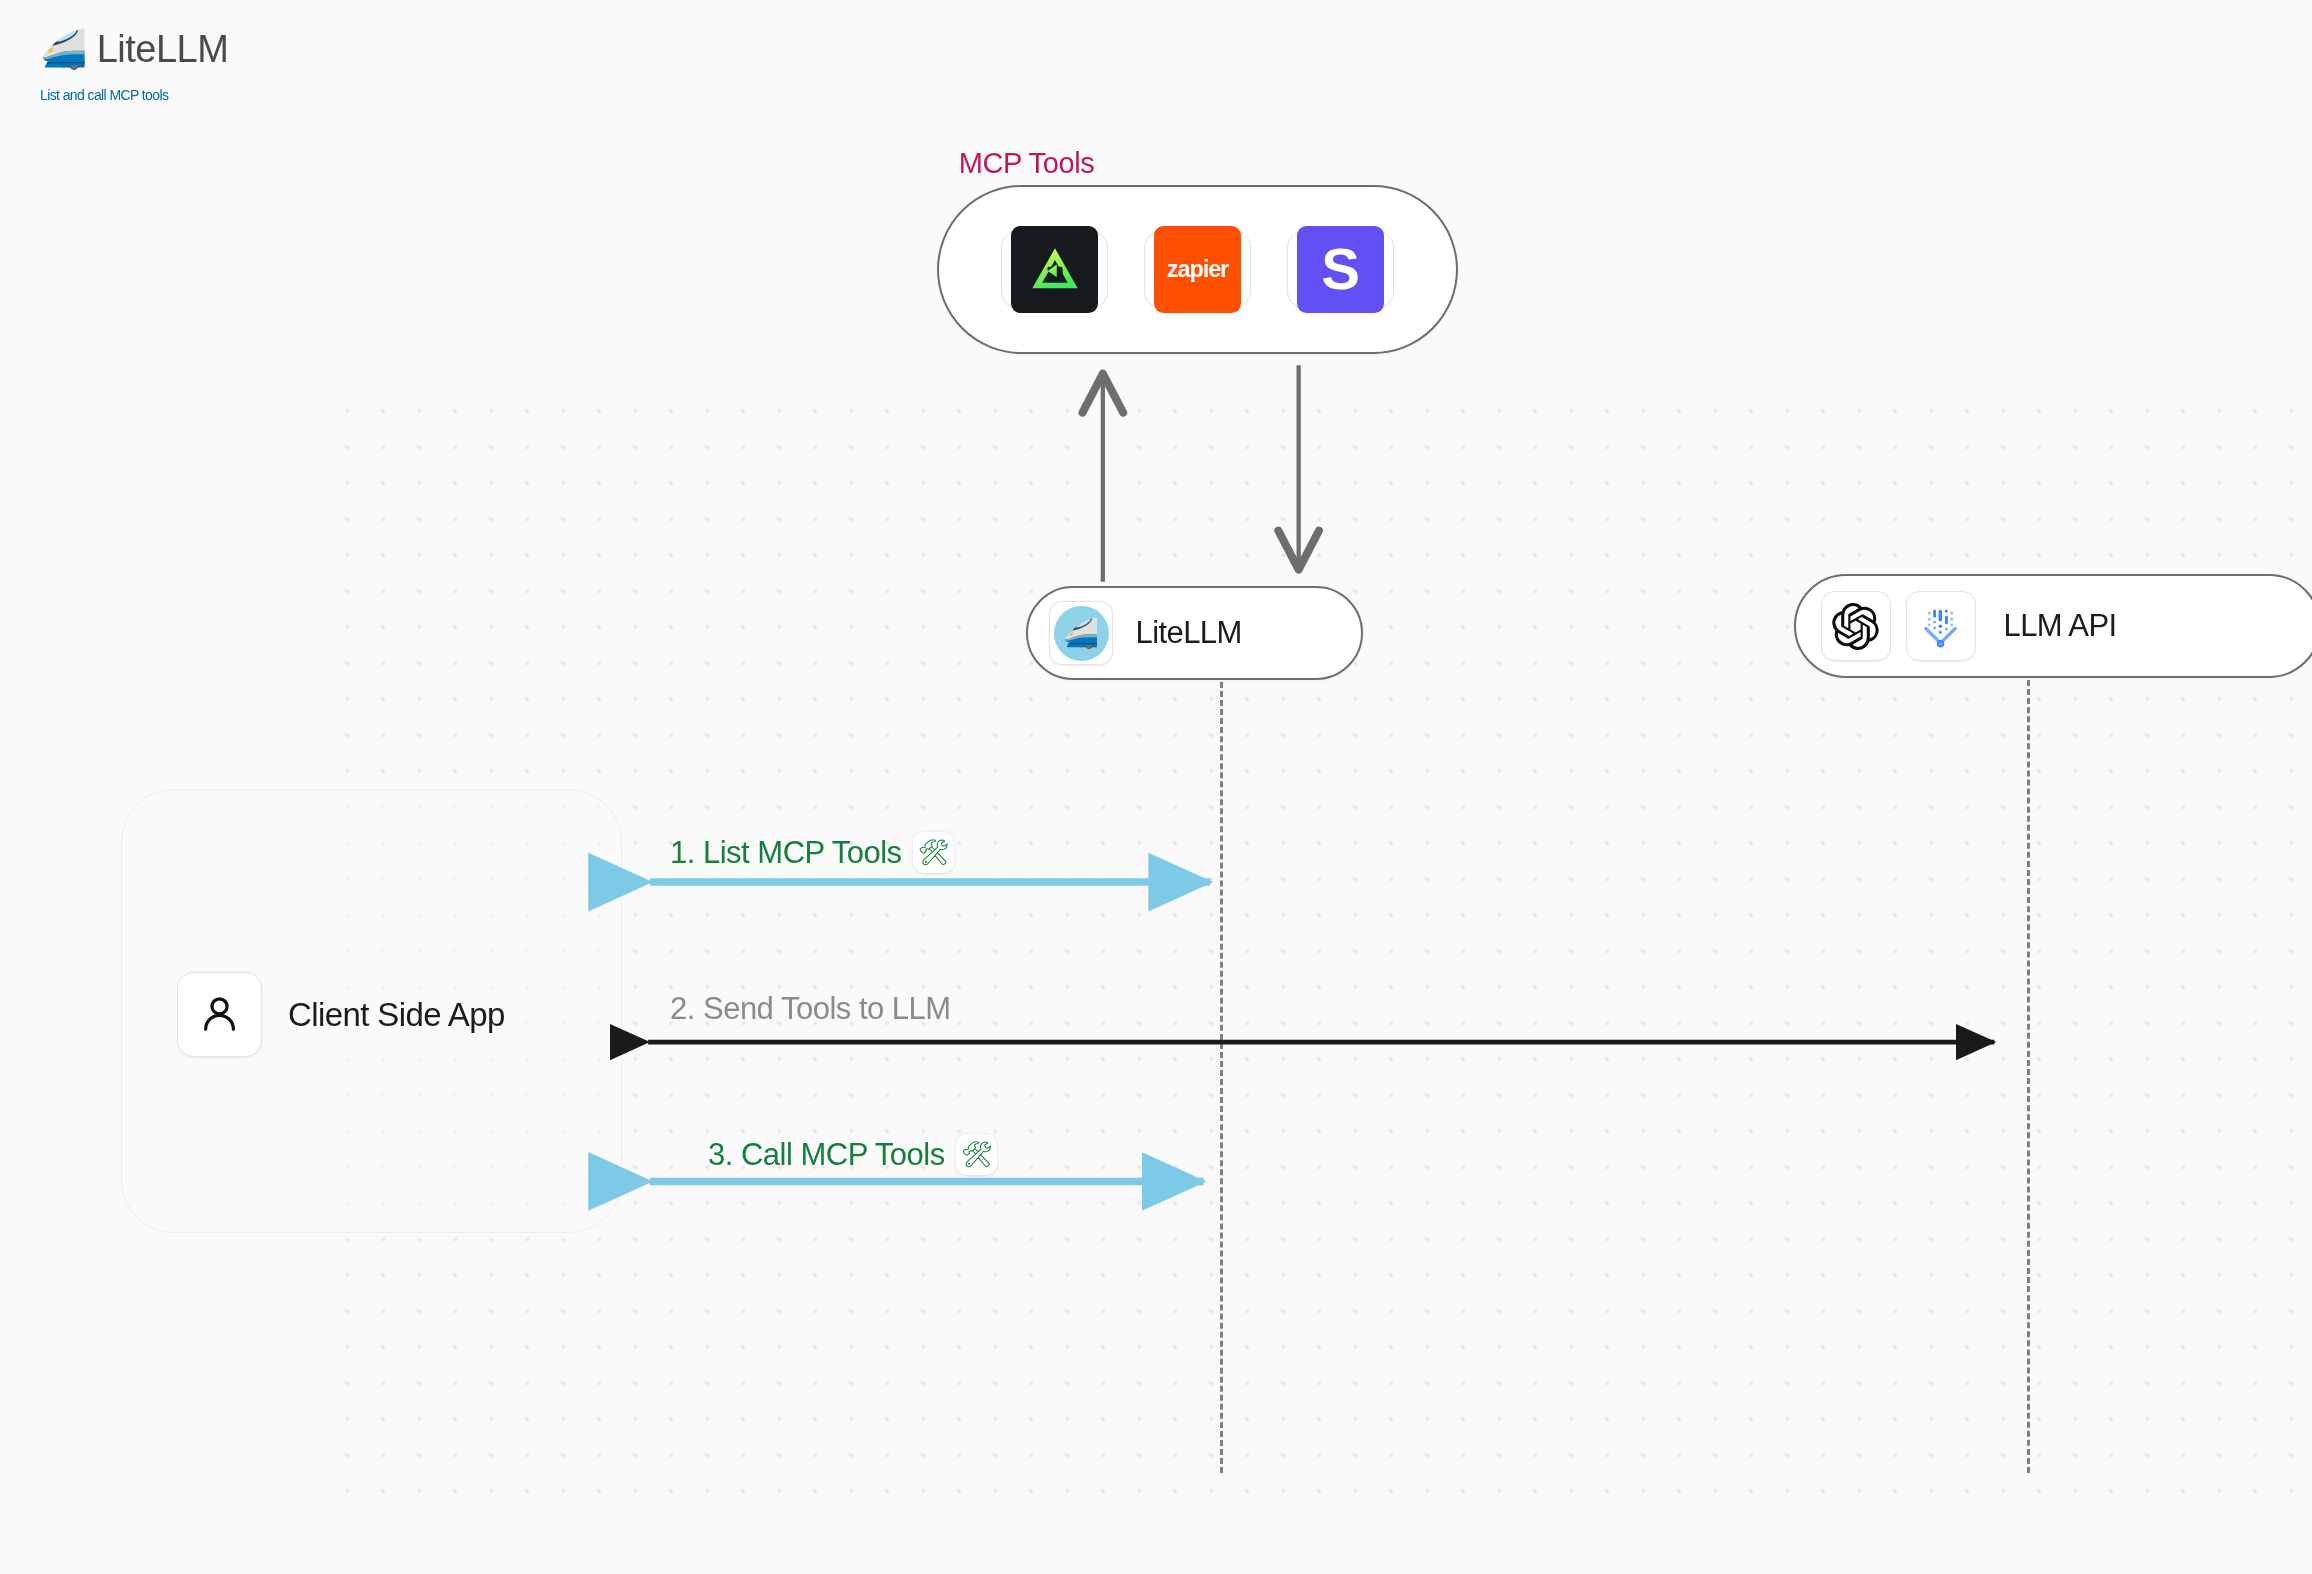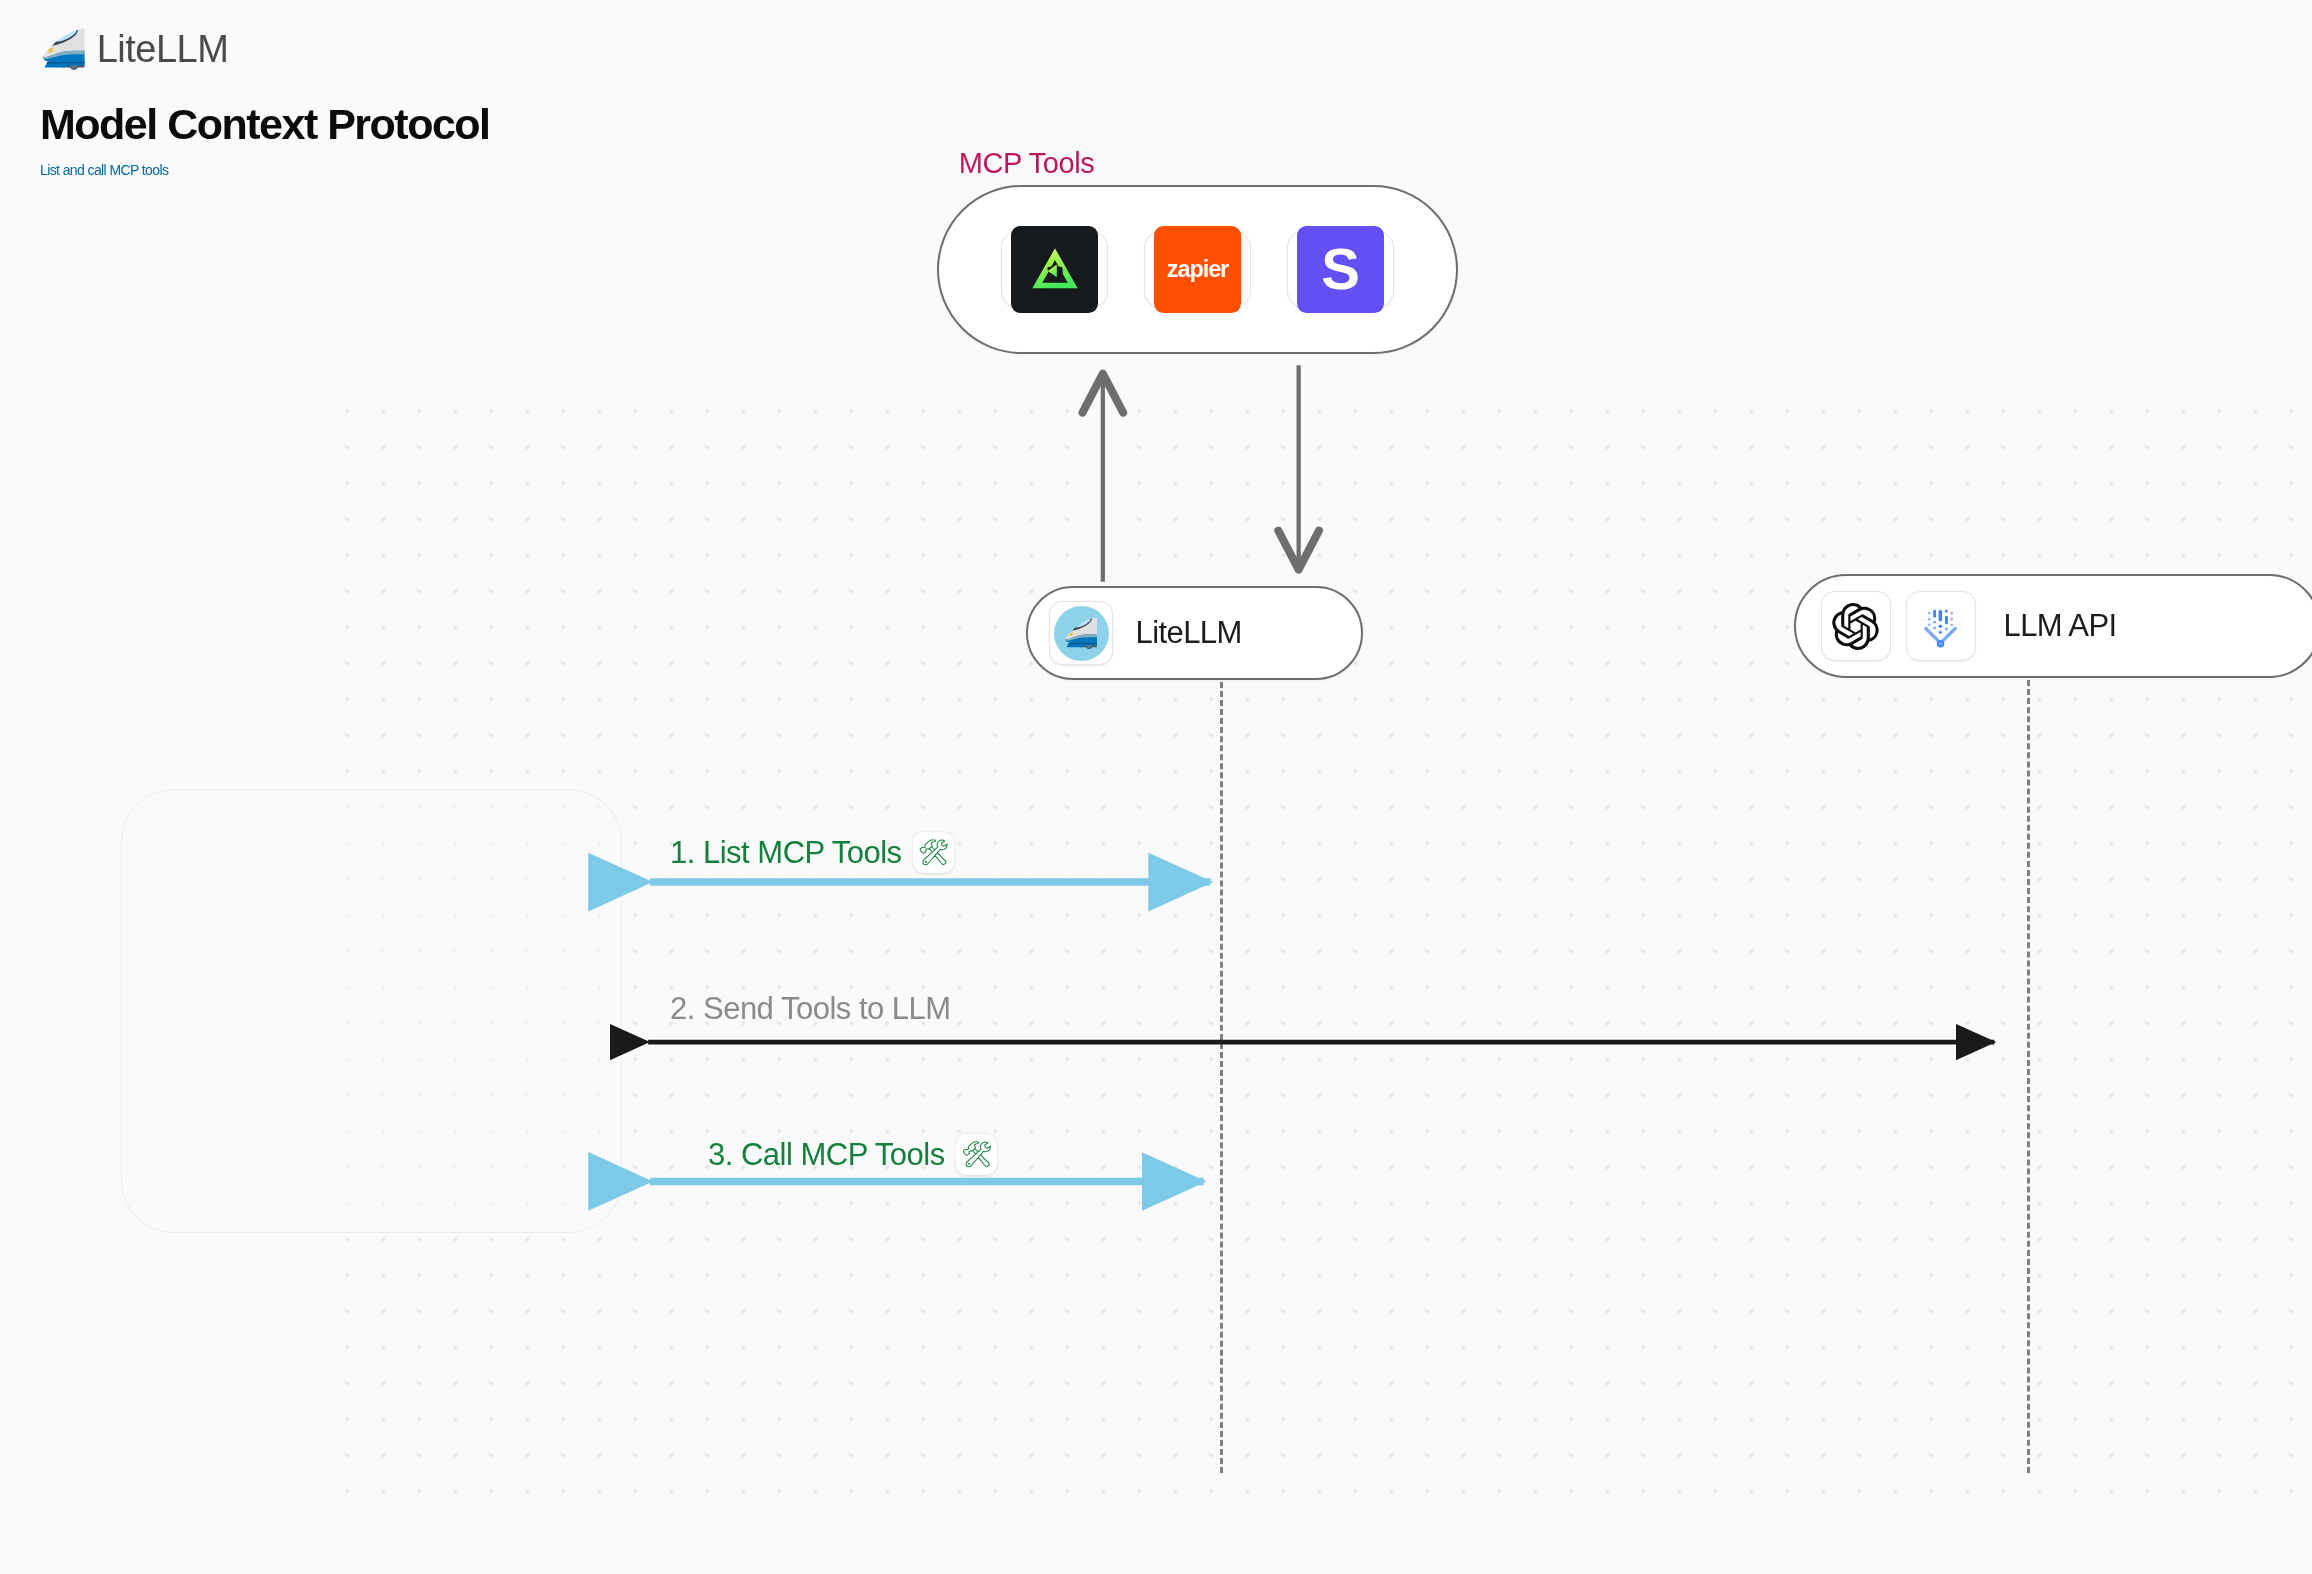--- a/index.html
+++ b/index.html
@@ -241,21 +241,20 @@
 
 <div id="page">
 
   <div class="dot-canvas"></div>
 
   <div class="header">
     <div class="brand">
       <span class="brand-logo">🚄</span>
       <span class="brand-name">LiteLLM</span>
     </div>
-    <div class="page-title">Model Context Protocol</div>
     <div class="page-subtitle">List and call MCP tools</div>
   </div>
 
   <div id="mcp-tools-title">MCP Tools</div>
 
   <div class="node" id="mcp-tools-group">
 
     <div class="chip">
       <div class="tool-square" style="background:#161a1d;">
         <svg width="58" height="58" viewBox="0 0 64 64" aria-hidden="true">
@@ -320,20 +319,29 @@
           <rect x="34" y="21" width="3" height="3" rx="1.5" opacity="0.55"></rect>
         </g>
         <path d="M9 26 L24 41 L39 26" fill="none" stroke="#7baaf7" stroke-width="3.4" stroke-linecap="round" stroke-linejoin="round"></path>
         <circle cx="24" cy="41.6" r="2.6" fill="none" stroke="#4285f4" stroke-width="2.4"></circle>
       </svg>
     </div>
     <span class="node-label">LLM API</span>
   </div>
 
   <div id="client-app-box"></div>
+  <div id="client-app-inner">
+    <div class="chip">
+      <svg width="49" height="49" viewBox="0 0 24 24" aria-hidden="true">
+        <circle cx="12" cy="8" r="3.7" fill="none" stroke="#111" stroke-width="1.6"></circle>
+        <path d="M5.2 19.2a6.8 6.8 0 0 1 13.6 0" fill="none" stroke="#111" stroke-width="1.6" stroke-linecap="round"></path>
+      </svg>
+    </div>
+    <span class="node-label">Client Side App</span>
+  </div>
 
   <div class="lifeline" id="lifeline-litellm"></div>
   <div class="lifeline" id="lifeline-llmapi"></div>
 
   <svg id="wires" aria-hidden="true" viewBox="0 0 2456 1672" width="2313" height="1574">
     <defs>
       <marker id="mBlueR" markerWidth="9" markerHeight="9" refX="8.2" refY="4.5" orient="auto">
         <path d="M0,0.6 L8.6,4.5 L0,8.4 Z" fill="#7dc9e8"></path>
       </marker>
       <marker id="mBlueL" markerWidth="9" markerHeight="9" refX="8.2" refY="4.5" orient="auto">

